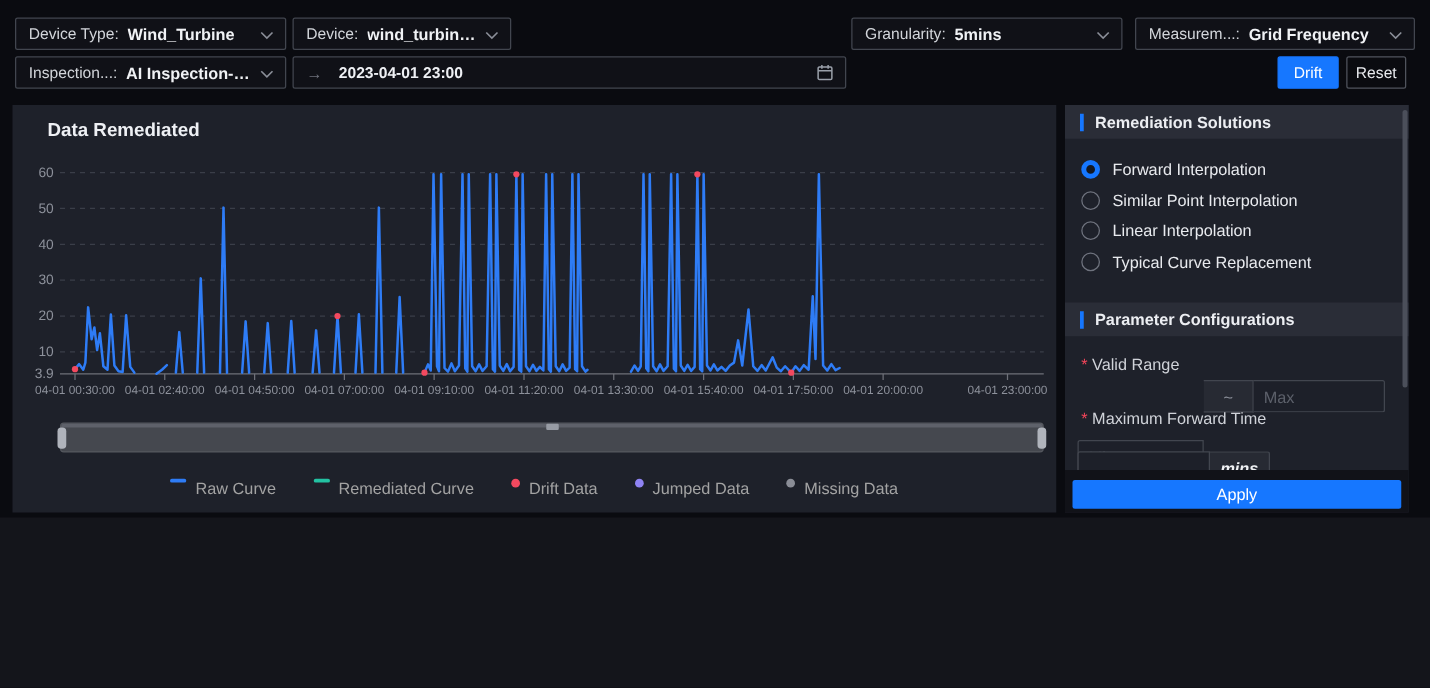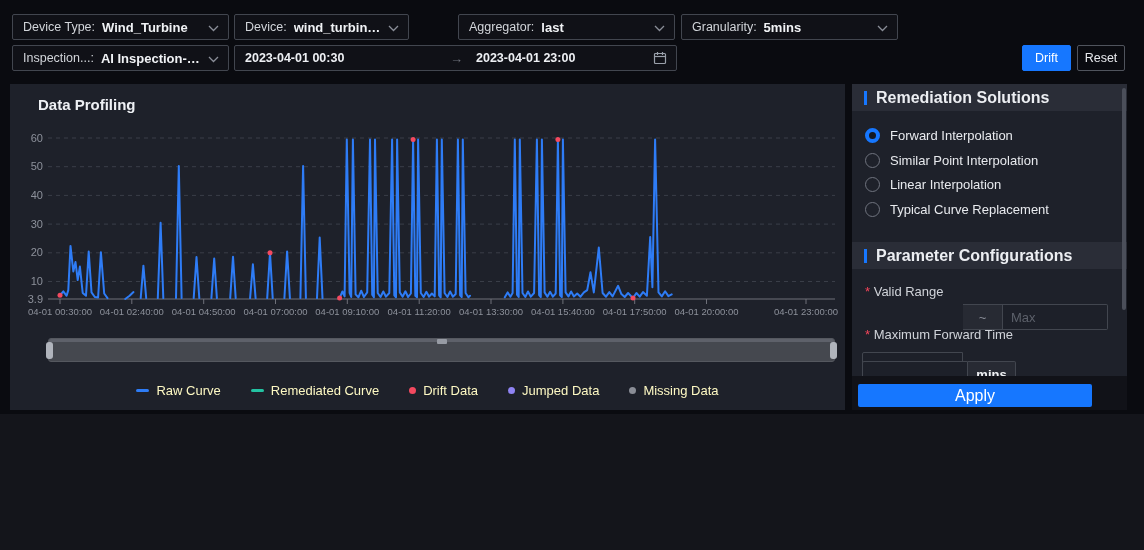--- a/index.html
+++ b/index.html
@@ -35,53 +35,53 @@
   .chart-title { position:absolute; left:28px; top:12px; font-size:15px; font-weight:700; color:#eef0f4; }
   #chart-svg { position:absolute; left:0; top:28px; overflow:visible; }
 
   .datazoom { position:absolute; left:38px; top:254px; width:787px; height:24px; background:#45484f; border:1px solid #55585f; border-radius:3px; cursor:grab; }
   .dz-top { position:absolute; left:0; right:0; top:0; height:3px; background:#5e616a; border-radius:2px 2px 0 0; }
   .dz-grip { position:absolute; left:50%; top:0; width:10px; height:5px; transform:translateX(-50%); background:#979ba4; border-radius:1px; }
   .dz-handle { position:absolute; top:3px; width:7px; height:17px; background:#b0b4bc; border-radius:3px; cursor:ew-resize; }
   .dz-handle.left { left:-3px; } .dz-handle.right { right:-3px; }
 
   .legend { position:absolute; left:0; right:0; top:299px; display:flex; justify-content:center; gap:30px; }
-  .legend-item { display:flex; align-items:center; gap:7px; color:#fef9c3; font-size:13px; cursor:pointer; }
+  .legend-item { display:flex; align-items:flex-start; gap:7px; color:#a3a3a3; font-size:13px; cursor:pointer; }
   .lg-line { width:13px; height:3px; border-radius:1.5px; }
   .lg-dot { width:7px; height:7px; border-radius:50%; }
 
   
   .section-header { position:absolute; left:0; width:275px; height:27px; background:#2a2d37; display:flex; align-items:center; }
   .section-header .bar { width:3px; height:14px; background:#1677ff; margin:0 9px 0 12px; }
-  .section-header .txt { color:#eceef2; font-size:16px; font-weight:700; }
+  .section-header .txt { color:#eceef2; font-size:13px; font-weight:700; }
   .sh-1 { top:0; } .sh-2 { top:158px; }
 
   .solutions { position:absolute; left:13px; top:44px; }
   .radio-row { display:flex; align-items:center; gap:10px; height:15px; margin-bottom:9.5px; cursor:pointer; }
   .radio { width:15px; height:15px; border-radius:50%; border:1px solid #6f737e; background:transparent; flex:0 0 auto; }
   .radio.checked { border:4px solid #1677ff; background:#141821; }
   .radio-label { color:#e8eaee; font-size:13px; white-space:nowrap; }
 
   .field-label { position:absolute; left:13px; color:#d0d3d9; font-size:13px; }
   .field-label.required::before { content:"* "; color:#f5455a; }
   .vr-label { top:200px; } .mf-label { top:243px; }
 
   .vr-inputs { position:absolute; left:10px; top:220px; display:flex; height:26px; }
   .mf-inputs { position:absolute; left:10px; top:277px; display:flex; height:26px; }
   .inp { background:#1d2029; border:1px solid #42464f; color:#dfe2e8; font-size:13px; padding:0 8px; height:26px; outline:none; border-radius:0; font-family:inherit; }
   .inp::placeholder { color:#5c606a; }
   .inp-min { width:101px; border-radius:2px 0 0 2px;margin-top:48px; }
   .inp-sep { width:40px; background:#272a33; border:1px solid #42464f; border-left:none; color:#8a8e98; font-size:13px; display:flex; align-items:center; justify-content:center; }
   .inp-max { width:105px; border-left:none; border-radius:0 2px 2px 0; }
   .inp-fwd { width:106px; border-radius:2px 0 0 2px; }
-  .inp-unit { width:48px; background:#272a33; border:1px solid #42464f; border-left:none; color:#f0f2f5; font-weight:700; font-size:13px; display:flex; align-items:center; justify-content:center; border-radius:0 2px 2px 0; }
+  .inp-unit { width:48px; background:#272a33; border:1px solid #42464f; border-left:none; color:#f0f2f5; font-weight:700; font-size:13px; display:flex; align-items:center; justify-content:center; border-radius:0 2px 2px 0;font-style:italic; }
 
   .panel-footer { position:absolute; left:0; top:292px; width:275px; height:34px; background:#111218; z-index:2; }
-  .btn-apply { position:absolute; left:6px; top:8px; width:234px; height:23px; background:#1677ff; border:none; border-radius:2px;
-    color:#ffffff; font-size:16px; font-family:inherit; cursor:pointer; }
+  .btn-apply { position:absolute; left:6px; top:8px; width:263px; height:23px; background:#1677ff; border:none; border-radius:2px;
+    color:#ffffff; font-size:13px; font-family:inherit; cursor:pointer; }
   .scroll-thumb { position:absolute; right:1px; top:4px; width:4px; height:222px; background:#4b4f5a; border-radius:2px; z-index:3; cursor:pointer; }
 </style>
 </head>
 <body>
 
 <div class="stage">
   <div class="dark-region">
 
     <div class="select-box f0">
       <span class="lbl">Device Type:</span>
@@ -90,59 +90,58 @@
           <polyline points="1,1 5.5,5.5 10,1" fill="none" stroke="#8a8e98" stroke-width="1.3"></polyline>
         </svg>
     </div>
     <div class="select-box f1">
       <span class="lbl">Device:</span>
       <span class="val">wind_turbine_001</span>
       <svg class="chev" width="11" height="7">
           <polyline points="1,1 5.5,5.5 10,1" fill="none" stroke="#8a8e98" stroke-width="1.3"></polyline>
         </svg>
     </div>
-    <div class="select-box f2">
-      <span class="lbl">Aggregator:</span>
-      <span class="val">last</span>
-      <svg class="chev" width="11" height="7">
-          <polyline points="1,1 5.5,5.5 10,1" fill="none" stroke="#8a8e98" stroke-width="1.3"></polyline>
-        </svg>
-    </div>
     <div class="select-box f3">
       <span class="lbl">Granularity:</span>
       <span class="val">5mins</span>
       <svg class="chev" width="11" height="7">
           <polyline points="1,1 5.5,5.5 10,1" fill="none" stroke="#8a8e98" stroke-width="1.3"></polyline>
         </svg>
     </div>
+    <div class="select-box f4">
+      <span class="lbl">Measurem...:</span>
+      <span class="val">Grid Frequency</span>
+      <svg class="chev" width="11" height="7">
+          <polyline points="1,1 5.5,5.5 10,1" fill="none" stroke="#8a8e98" stroke-width="1.3"></polyline>
+        </svg>
+    </div>
     <div class="select-box f5">
       <span class="lbl">Inspection...:</span>
       <span class="val">AI Inspection-Cooli...</span>
       <svg class="chev" width="11" height="7">
           <polyline points="1,1 5.5,5.5 10,1" fill="none" stroke="#8a8e98" stroke-width="1.3"></polyline>
         </svg>
     </div>
 
     <div class="daterange">
-      <span class="dt start">2023-04-01 00:30</span>
       <span class="arrow">→</span>
       <span class="dt end">2023-04-01 23:00</span>
       <svg width="14" height="14" viewBox="0 0 14 14">
         <rect x="1.5" y="2.5" width="11" height="10" rx="1" fill="none" stroke="#9aa0aa" stroke-width="1.2"></rect>
         <line x1="4.5" y1="1" x2="4.5" y2="4" stroke="#9aa0aa" stroke-width="1.2"></line>
         <line x1="9.5" y1="1" x2="9.5" y2="4" stroke="#9aa0aa" stroke-width="1.2"></line>
         <line x1="1.5" y1="5.5" x2="12.5" y2="5.5" stroke="#9aa0aa" stroke-width="1.2"></line>
       </svg>
     </div>
 
     <button class="btn btn-query">Drift</button>
     <button class="btn btn-reset">Reset</button>
 
     <div class="chart-panel">
-      <div class="chart-title">Data Profiling</div>
+      <div class="chart-title">Data Remediated</div>
       <svg id="chart-svg" width="835" height="215">
           <line x1="38" x2="825" y1="26.0" y2="26.0" stroke="#3a3e48" stroke-width="1" stroke-dasharray="4 4"></line>
           <text x="33" y="29.5" fill="#8d919b" font-size="11" text-anchor="end">60</text>
           <line x1="38" x2="825" y1="54.7" y2="54.7" stroke="#3a3e48" stroke-width="1" stroke-dasharray="4 4"></line>
           <text x="33" y="58.2" fill="#8d919b" font-size="11" text-anchor="end">50</text>
           <line x1="38" x2="825" y1="83.4" y2="83.4" stroke="#3a3e48" stroke-width="1" stroke-dasharray="4 4"></line>
           <text x="33" y="86.9" fill="#8d919b" font-size="11" text-anchor="end">40</text>
           <line x1="38" x2="825" y1="112.1" y2="112.1" stroke="#3a3e48" stroke-width="1" stroke-dasharray="4 4"></line>
           <text x="33" y="115.6" fill="#8d919b" font-size="11" text-anchor="end">30</text>
           <line x1="38" x2="825" y1="140.8" y2="140.8" stroke="#3a3e48" stroke-width="1" stroke-dasharray="4 4"></line>

